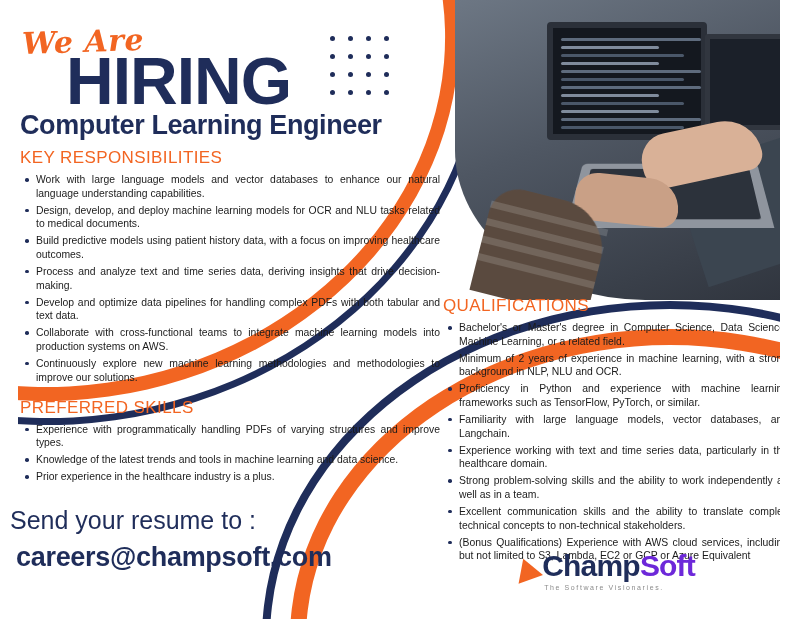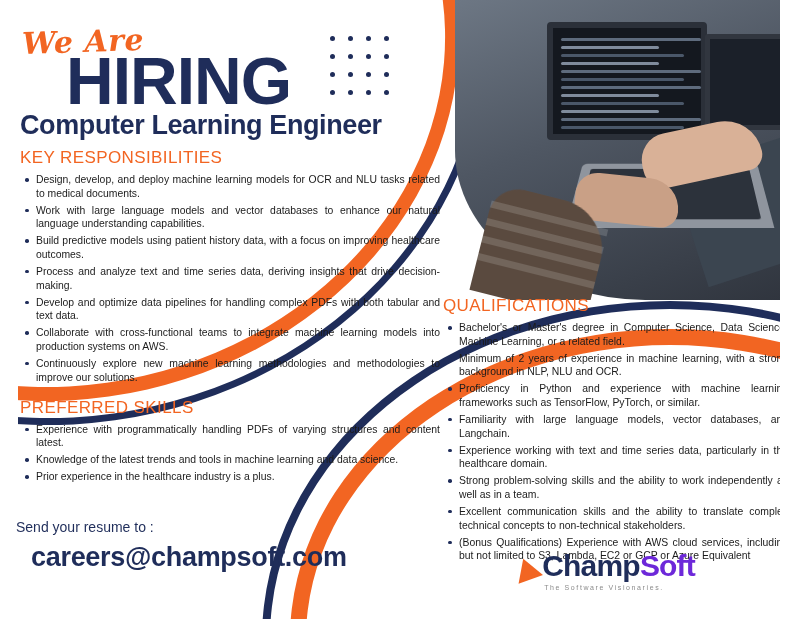--- a/index.html
+++ b/index.html
@@ -225,26 +225,26 @@
     position: absolute;
     left: 1px; top: 5px;
     width: 3.5px; height: 3.5px;
     border-radius: 50%;
     background: #1f2d5a;
   }
   .gap { height: 10px; }
 
   
   .send-line {
-    position: absolute; left: 16px; bottom: 84px;
-    font-size: 14px;
+    position: absolute; left: 10px; bottom: 84px;
+    font-size: 25px;
     color: #1f2d5a;
   }
   .email {
-    position: absolute; left: 31px; bottom: 46px;
+    position: absolute; left: 16px; bottom: 46px;
     font-size: 27px;
     font-weight: bold;
     color: #1f2d5a;
     letter-spacing: -0.3px;
   }
   .logo {
     position: absolute; right: 105px; bottom: 28px;
     text-align: left;
   }
   .logo .mark {
@@ -337,34 +337,34 @@
     </div>
   </div>
 
   <div class="we-are">We Are</div>
   <div class="hiring">HIRING</div>
   <div class="role">Computer Learning Engineer</div>
 
   <div class="col-left">
     <div class="sec-title">KEY RESPONSIBILITIES</div>
     <ul class="bullets">
+      <li>Work with large language models and vector databases to enhance our natural language understanding capabilities.</li>
       <li>Design, develop, and deploy machine learning models for OCR and NLU tasks related to medical documents.</li>
-      <li>Work with large language models and vector databases to enhance our natural language understanding capabilities.</li>
       <li>Build predictive models using patient history data, with a focus on improving healthcare outcomes.</li>
       <li>Process and analyze text and time series data, deriving insights that drive decision-making.</li>
       <li>Develop and optimize data pipelines for handling complex PDFs with both tabular and text data.</li>
       <li>Collaborate with cross-functional teams to integrate machine learning models into production systems on AWS.</li>
       <li>Continuously explore new machine learning methodologies and methodologies to improve our solutions.</li>
     </ul>
 
     <div class="gap"></div>
 
     <div class="sec-title">PREFERRED SKILLS</div>
     <ul class="bullets">
-      <li>Experience with programmatically handling PDFs of varying structures and content latest.</li>
+      <li>Experience with programmatically handling PDFs of varying structures and improve types.</li>
       <li>Knowledge of the latest trends and tools in machine learning and data science.</li>
       <li>Prior experience in the healthcare industry is a plus.</li>
     </ul>
   </div>
 
   <div class="col-right">
     <div class="sec-title">QUALIFICATIONS</div>
     <ul class="bullets">
       <li>Bachelor's or Master's degree in Computer Science, Data Science, Machine Learning, or a related field.</li>
       <li>Minimum of 2 years of experience in machine learning, with a strong background in NLP, NLU and OCR.</li>

